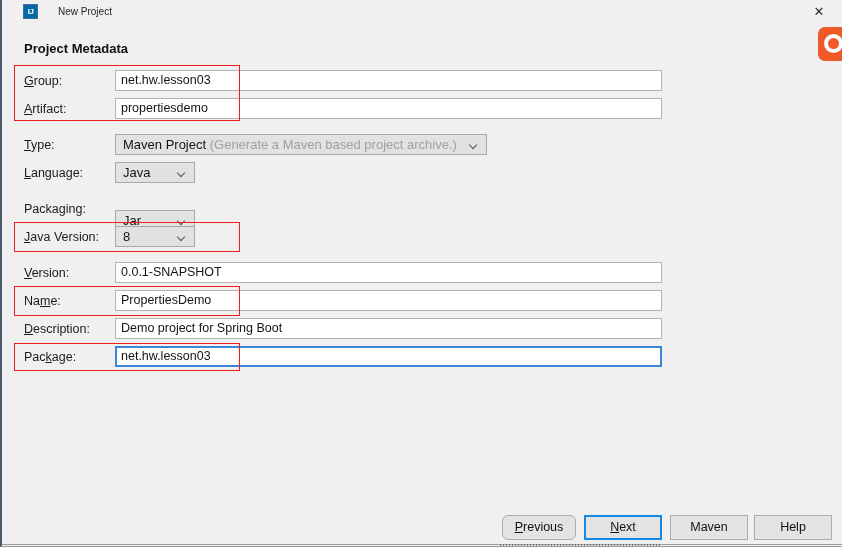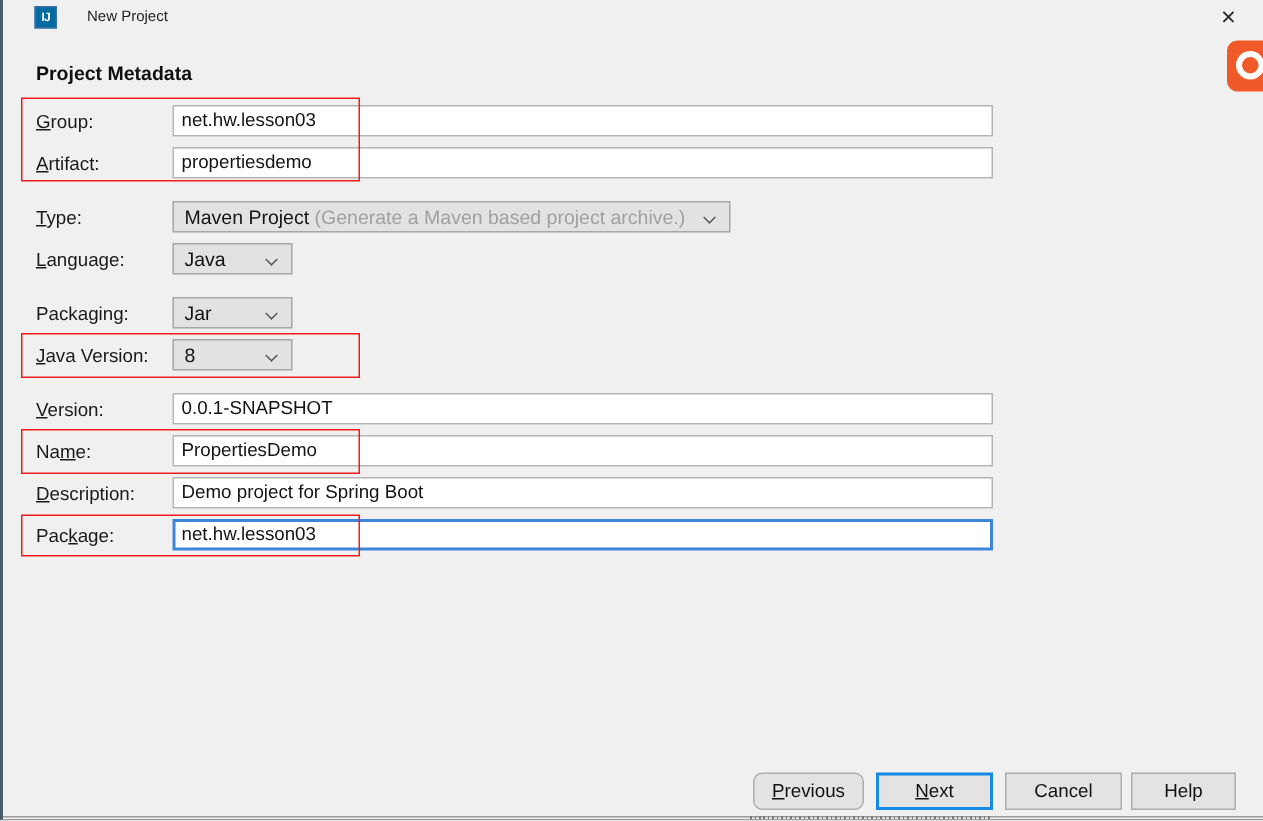--- a/index.html
+++ b/index.html
@@ -265,21 +265,21 @@
   <div class="form-row" style="top:162px;">
     <span class="row-label"><span></span><u>L</u><span>anguage:</span></span>
     <div class="combo" style="left:113px; width:80px;">
       <span>Java</span>
       <span class="chevron"></span>
     </div>
   </div>
 
   <div class="form-row" style="top:198px;">
     <span class="row-label"><span>Packa</span><u>g</u><span>ing:</span></span>
-    <div class="combo" style="left:113px; width:80px;">
+    <div class="combo" style="left:113px; width:80px;margin-top:12px;">
       <span>Jar</span>
       <span class="chevron"></span>
     </div>
   </div>
 
   <div class="form-row" style="top:226px;">
     <span class="row-label"><span></span><u>J</u><span>ava Version:</span></span>
     <div class="combo" style="left:113px; width:80px;">
       <span>8</span>
       <span class="chevron"></span>
@@ -309,20 +309,20 @@
     <span class="row-label"><span>Pac</span><u>k</u><span>age:</span></span>
     <div class="text-input focused" style="left:113px; width:547px;">net.hw.lesson03</div>
   </div>
 
   <div class="annot-box" style="left:12px; top:343px; width:226px; height:28px;"></div>
 
   <div class="dlg-button" style="left:500px; width:74px;border-radius:6px;"><span></span><u>P</u><span>revious</span></div>
 
   <div class="dlg-button default" style="left:582px; width:78px;text-align:center;"><span></span><u>N</u><span>ext</span></div>
 
-  <div class="dlg-button" style="left:668px; width:78px;">Cancel</div>
-
-  <div class="dlg-button" style="left:752px; width:70px;">Help</div>
+  <div class="dlg-button" style="left:668px; width:78px;">Maven</div>
+
+  <div class="dlg-button" style="left:752px; width:78px;">Help</div>
 
   <div id="bottom-divider"></div>
   <div id="bottom-grip"></div>
 
 </div>
 
 </body></html>

